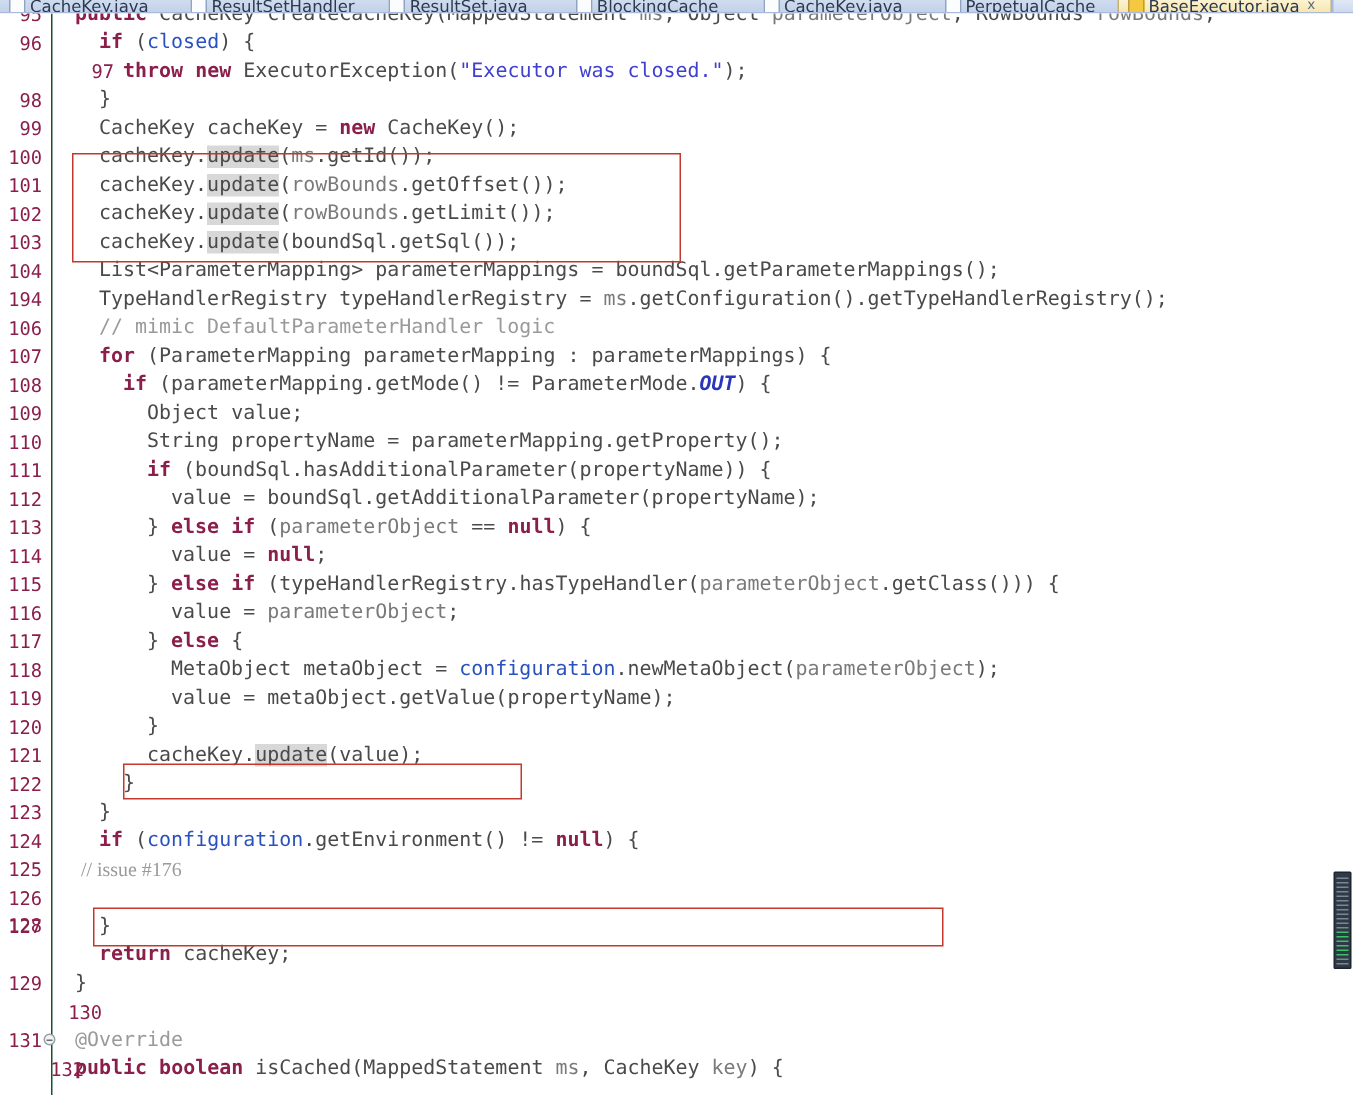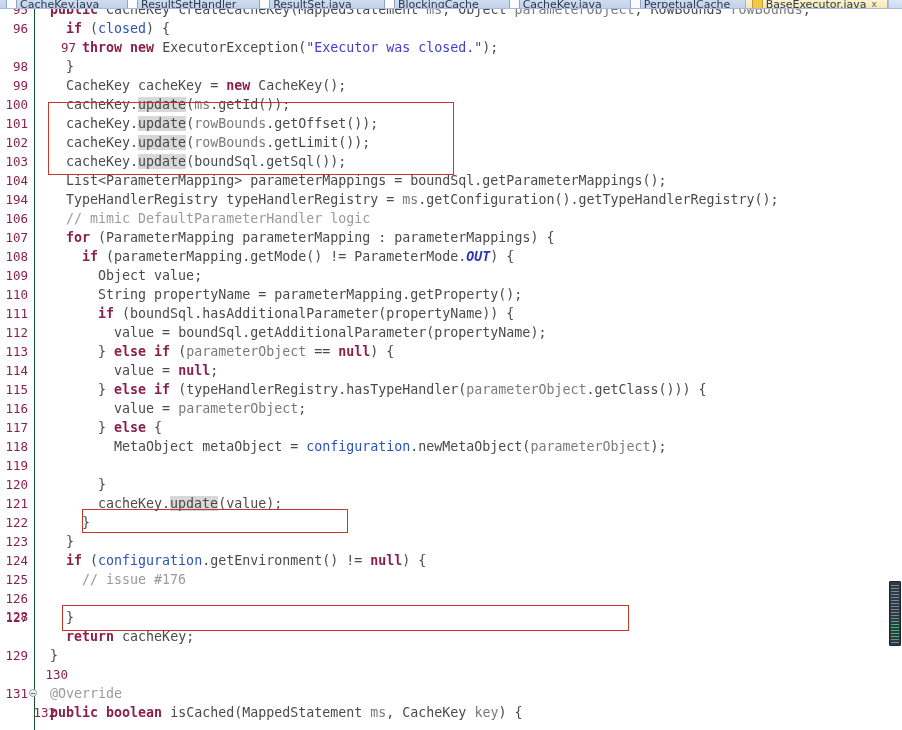--- a/index.html
+++ b/index.html
@@ -277,26 +277,27 @@
       <div class="cline" style="top: 257px;"><span class="punc">        Object </span><span class="id">value</span><span class="punc">;</span></div>
       <div class="cline" style="top: 276px;"><span class="punc">        String </span><span class="id">propertyName</span><span class="punc"> = </span><span class="id">parameterMapping</span><span class="punc">.getProperty();</span></div>
       <div class="cline" style="top: 295px;"><span class="punc">        </span><span class="kw">if</span><span class="punc"> (</span><span class="id">boundSql</span><span class="punc">.hasAdditionalParameter(</span><span class="id">propertyName</span><span class="punc">)) {</span></div>
       <div class="cline" style="top: 314px;"><span class="punc">          </span><span class="id">value</span><span class="punc"> = </span><span class="id">boundSql</span><span class="punc">.getAdditionalParameter(</span><span class="id">propertyName</span><span class="punc">);</span></div>
       <div class="cline" style="top: 333px;"><span class="punc">        } </span><span class="kw">else</span><span class="punc"> </span><span class="kw">if</span><span class="punc"> (</span><span class="param">parameterObject</span><span class="punc"> == </span><span class="kw">null</span><span class="punc">) {</span></div>
       <div class="cline" style="top: 352px;"><span class="punc">          </span><span class="id">value</span><span class="punc"> = </span><span class="kw">null</span><span class="punc">;</span></div>
       <div class="cline" style="top: 371px;"><span class="punc">        } </span><span class="kw">else</span><span class="punc"> </span><span class="kw">if</span><span class="punc"> (</span><span class="id">typeHandlerRegistry</span><span class="punc">.hasTypeHandler(</span><span class="param">parameterObject</span><span class="punc">.getClass())) {</span></div>
       <div class="cline" style="top: 390px;"><span class="punc">          </span><span class="id">value</span><span class="punc"> = </span><span class="param">parameterObject</span><span class="punc">;</span></div>
       <div class="cline" style="top: 409px;"><span class="punc">        } </span><span class="kw">else</span><span class="punc"> {</span></div>
       <div class="cline" style="top: 428px;"><span class="punc">          MetaObject </span><span class="id">metaObject</span><span class="punc"> = </span><span class="fld">configuration</span><span class="punc">.newMetaObject(</span><span class="param">parameterObject</span><span class="punc">);</span></div>
+      <div class="cline" style="top: 447px;"><span class="punc">          </span><span class="id">value</span><span class="punc"> = </span><span class="id">metaObject</span><span class="punc">.getValue(</span><span class="id">propertyName</span><span class="punc">);</span></div>
       <div class="cline" style="top: 466px;"><span class="punc">        }</span></div>
       <div class="cline" style="top: 485px;"><span class="punc">        cacheKey.</span><span class="hl">update</span><span class="punc">(</span><span class="id">value</span><span class="punc">);</span></div>
       <div class="cline" style="top: 504px;"><span class="punc">      }</span></div>
       <div class="cline" style="top: 523px;"><span class="punc">    }</span></div>
       <div class="cline" style="top: 542px;"><span class="punc">    </span><span class="kw">if</span><span class="punc"> (</span><span class="fld">configuration</span><span class="punc">.getEnvironment() != </span><span class="kw">null</span><span class="punc">) {</span></div>
-      <div class="cline" style="top: 561px;"><span class="cmt">      // issue #176</span></div>
+      <div class="cline" style="top: 561px; font-family: Liberation Serif, serif;"><span class="cmt">      // issue #176</span></div>
       <div class="cline" style="top: 599px;"><span class="punc">    }</span></div>
       <div class="cline" style="top: 618px;"><span class="punc">    </span><span class="kw">return</span><span class="punc"> </span><span class="id">cacheKey</span><span class="punc">;</span></div>
       <div class="cline" style="top: 637px;"><span class="punc">  }</span></div>
       <div class="cline" style="top: 656px;"><span class="punc"></span></div>
       <div class="cline" style="top: 675px;"><span class="cmt">  @Override</span></div>
       <div class="cline" style="top: 694px;"><span class="punc">  </span><span class="kw">public</span><span class="punc"> </span><span class="kw">boolean</span><span class="punc"> isCached(</span><span class="typ">MappedStatement</span><span class="punc"> </span><span class="param">ms</span><span class="punc">, </span><span class="typ">CacheKey</span><span class="punc"> </span><span class="param">key</span><span class="punc">) {</span></div>
     </div>
 
   <div id="annot-layer">
       <div class="annot" style="left: 48px; top: 93px; width: 406px; height: 73px;"></div>

